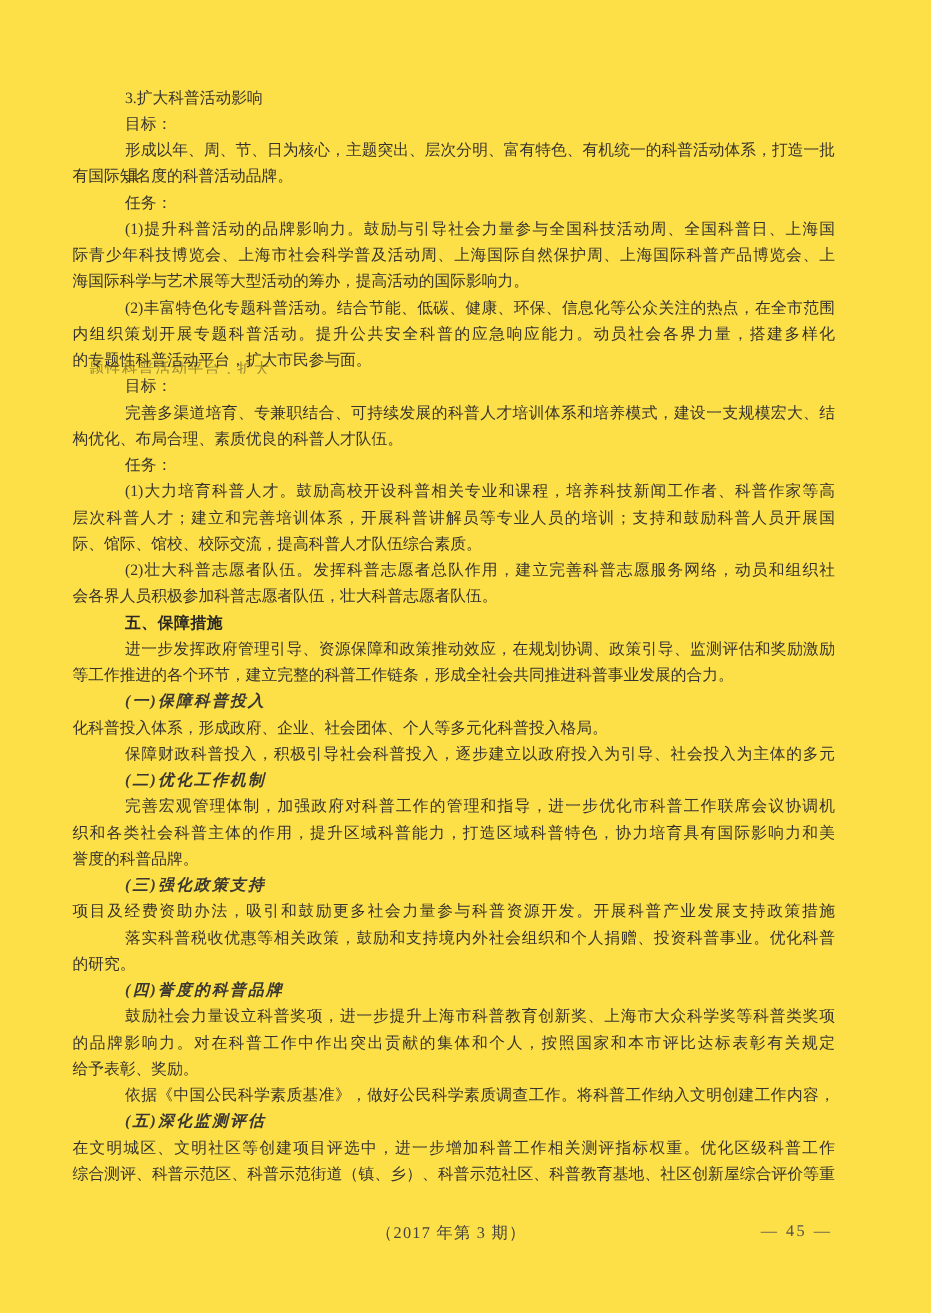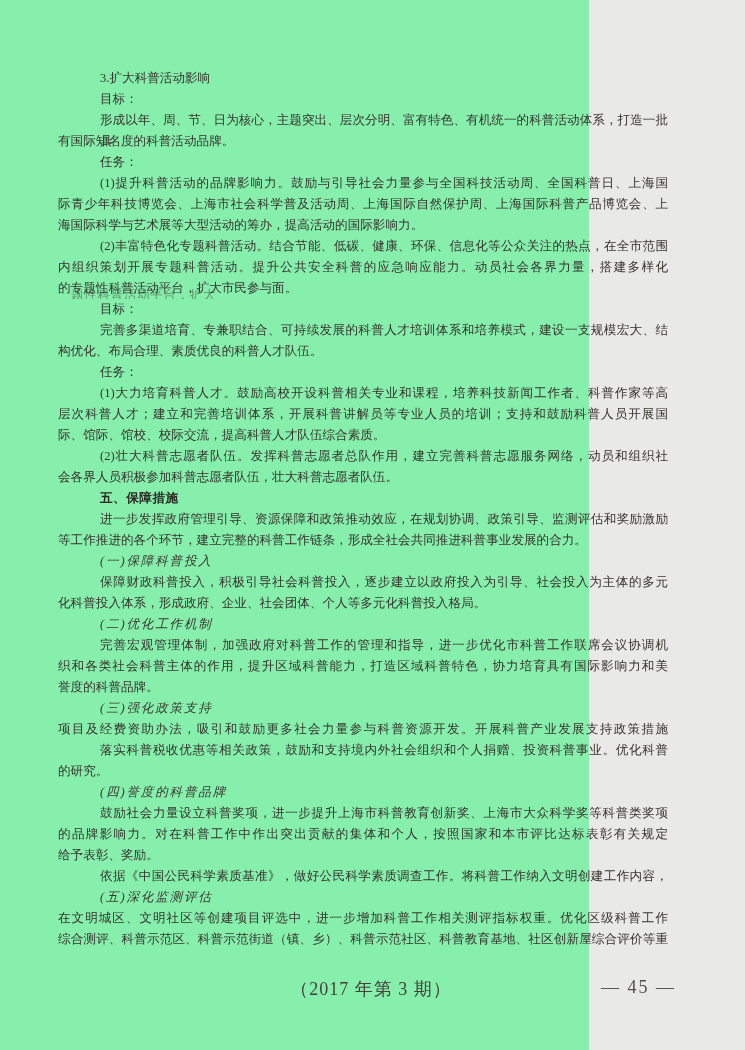--- a/index.html
+++ b/index.html
@@ -4,22 +4,22 @@
 <style>
   html, body { margin: 0; padding: 0; }
   body {
     width: 745px; height: 1050px;
     background: #e9e9e7;
     font-family: "Liberation Serif", "DejaVu Serif", serif;
     overflow: hidden;
   }
   .page {
     position: relative;
-    width: 589px; height: 1050px;
-    background: #86efac;
+    width: 745px; height: 1050px;
+    background: #fde047;
   }
   .text-block {
     position: absolute;
     left: 58px; top: 68px;
     width: 610px;
     font-size: 12.6px;
     color: #37332e;
   }
   .line {
     height: 21px;
@@ -35,35 +35,36 @@
   .line.hei {
     font-family: "Liberation Sans", "DejaVu Sans", sans-serif;
     font-weight: 700;
     color: #2b2824;
     letter-spacing: 0.5px;
   }
   .line.kai {
     font-style: italic;
     letter-spacing: 1.8px;
     color: #3b3731;
+    font-weight: bold;
   }
   .line.has-ghost { position: relative; overflow: hidden; }
   .ghost {
     position: absolute;
     left: 13px; top: 7px;
     opacity: 0.5;
     filter: blur(0.3px);
     letter-spacing: 0.6px;
     pointer-events: none;
   }
   .footer {
     position: absolute;
-    left: 66px; top: 977px;
+    left: 56px; top: 977px;
     width: 610px;
-    font-size: 18px;
+    font-size: 13px;
     color: #45423d;
   }
   .footer .issue { display: block; text-align: center; letter-spacing: 1px; }
   .footer .pageno {
     position: absolute;
     right: 0; top: 0;
     letter-spacing: 2px;
     color: #55524d;
     text-align: right;
   }
@@ -90,22 +91,22 @@
       <div class="line indent">任务：</div>
       <div class="line j indent">(1)大力培育科普人才。鼓励高校开设科普相关专业和课程，培养科技新闻工作者、科普作家等高</div>
       <div class="line j">层次科普人才；建立和完善培训体系，开展科普讲解员等专业人员的培训；支持和鼓励科普人员开展国</div>
       <div class="line">际、馆际、馆校、校际交流，提高科普人才队伍综合素质。</div>
       <div class="line j indent">(2)壮大科普志愿者队伍。发挥科普志愿者总队作用，建立完善科普志愿服务网络，动员和组织社</div>
       <div class="line">会各界人员积极参加科普志愿者队伍，壮大科普志愿者队伍。</div>
       <div class="line indent hei">五、保障措施</div>
       <div class="line j indent">进一步发挥政府管理引导、资源保障和政策推动效应，在规划协调、政策引导、监测评估和奖励激励</div>
       <div class="line">等工作推进的各个环节，建立完整的科普工作链条，形成全社会共同推进科普事业发展的合力。</div>
       <div class="line indent kai">(一)保障科普投入</div>
+      <div class="line">化科普投入体系，形成政府、企业、社会团体、个人等多元化科普投入格局。</div>
       <div class="line j indent">保障财政科普投入，积极引导社会科普投入，逐步建立以政府投入为引导、社会投入为主体的多元</div>
-      <div class="line">化科普投入体系，形成政府、企业、社会团体、个人等多元化科普投入格局。</div>
       <div class="line indent kai">(二)优化工作机制</div>
       <div class="line j indent">完善宏观管理体制，加强政府对科普工作的管理和指导，进一步优化市科普工作联席会议协调机</div>
       <div class="line j">织和各类社会科普主体的作用，提升区域科普能力，打造区域科普特色，协力培育具有国际影响力和美</div>
       <div class="line">誉度的科普品牌。</div>
       <div class="line indent kai">(三)强化政策支持</div>
       <div class="line j">项目及经费资助办法，吸引和鼓励更多社会力量参与科普资源开发。开展科普产业发展支持政策措施</div>
       <div class="line j indent">落实科普税收优惠等相关政策，鼓励和支持境内外社会组织和个人捐赠、投资科普事业。优化科普</div>
       <div class="line">的研究。</div>
       <div class="line indent kai">(四)誉度的科普品牌</div>
       <div class="line j indent">鼓励社会力量设立科普奖项，进一步提升上海市科普教育创新奖、上海市大众科学奖等科普类奖项</div>

